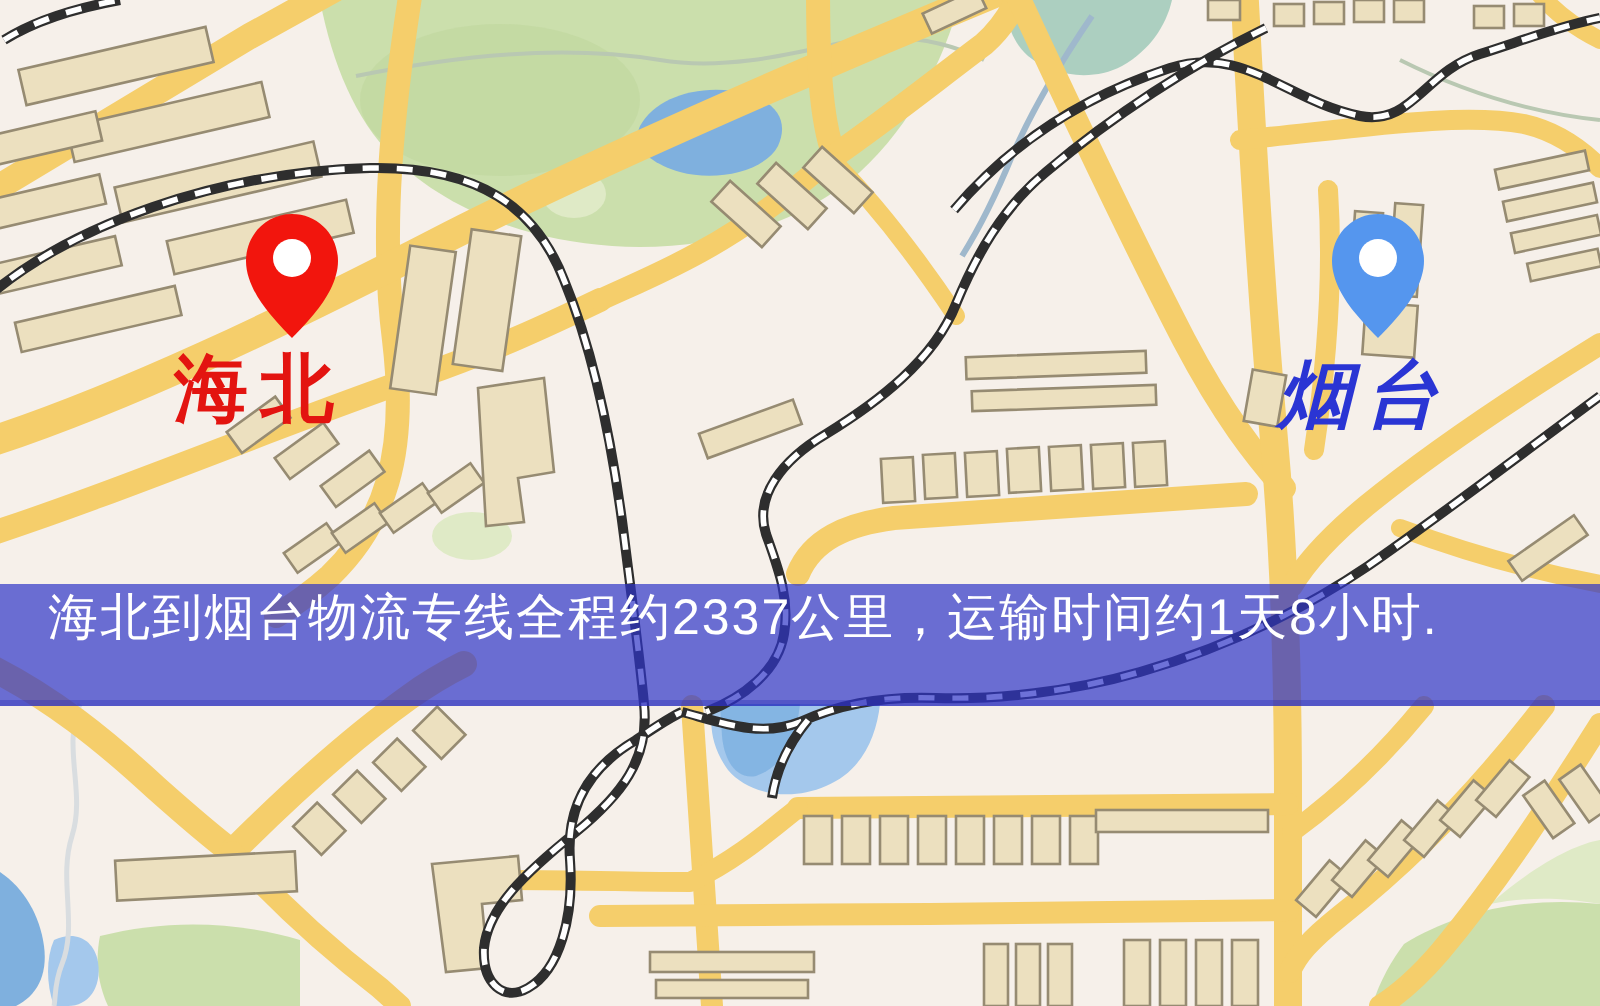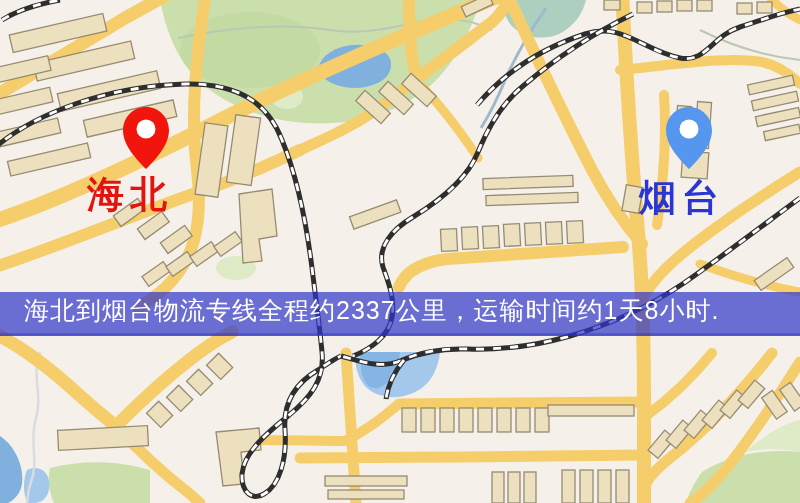--- a/index.html
+++ b/index.html
@@ -22,27 +22,27 @@
   .rail-dash{fill:none;stroke:#ffffff;stroke-width:2.8;stroke-dasharray:8 9;}
   .bld{fill:var(--building-fill,#ece0bf);stroke:var(--building-stroke,#968b72);stroke-width:1.3;}
 
   
   .pin{position:absolute;width:48px;height:64px;}
   .pin-origin path{fill:var(--origin-pin,#f2150d);}
   .pin-dest path{fill:var(--dest-pin,#5596ee);}
   .pin circle{fill:#ffffff;}
   .place-label{position:absolute;font-weight:bold;font-size:37px;line-height:1;letter-spacing:6px;white-space:nowrap;}
   .label-origin{left:87px;top:176px;color:var(--origin-label,#e31410);}
-  .label-dest{left:639px;top:179px;color:var(--dest-label,#2a35d4);}
+  .label-dest{left:639px;top:179px;color:var(--dest-label,#2a35d4);font-style:italic;}
 
   
-  .banner{position:absolute;left:0;top:292px;width:800px;height:44px;
+  .banner{position:absolute;left:0;top:292px;width:800px;height:61px;
           background:var(--banner-bg,rgba(47,52,200,0.70));
           border-bottom:3px solid rgba(40,44,180,0.35);
-          display:flex;align-items:center;box-sizing:border-box;padding:0 0 4px 24px;}
+          display:flex;align-items:flex-start;box-sizing:border-box;padding:0 0 4px 24px;}
   .banner span{color:var(--banner-text,#ffffff);font-size:25px;letter-spacing:1px;white-space:nowrap;}
 </style>
 </head>
 <body>
 
 <div class="stage">
 
   <svg class="mapbg" width="800" height="503" viewBox="0 0 800 503">
 
     <g>

